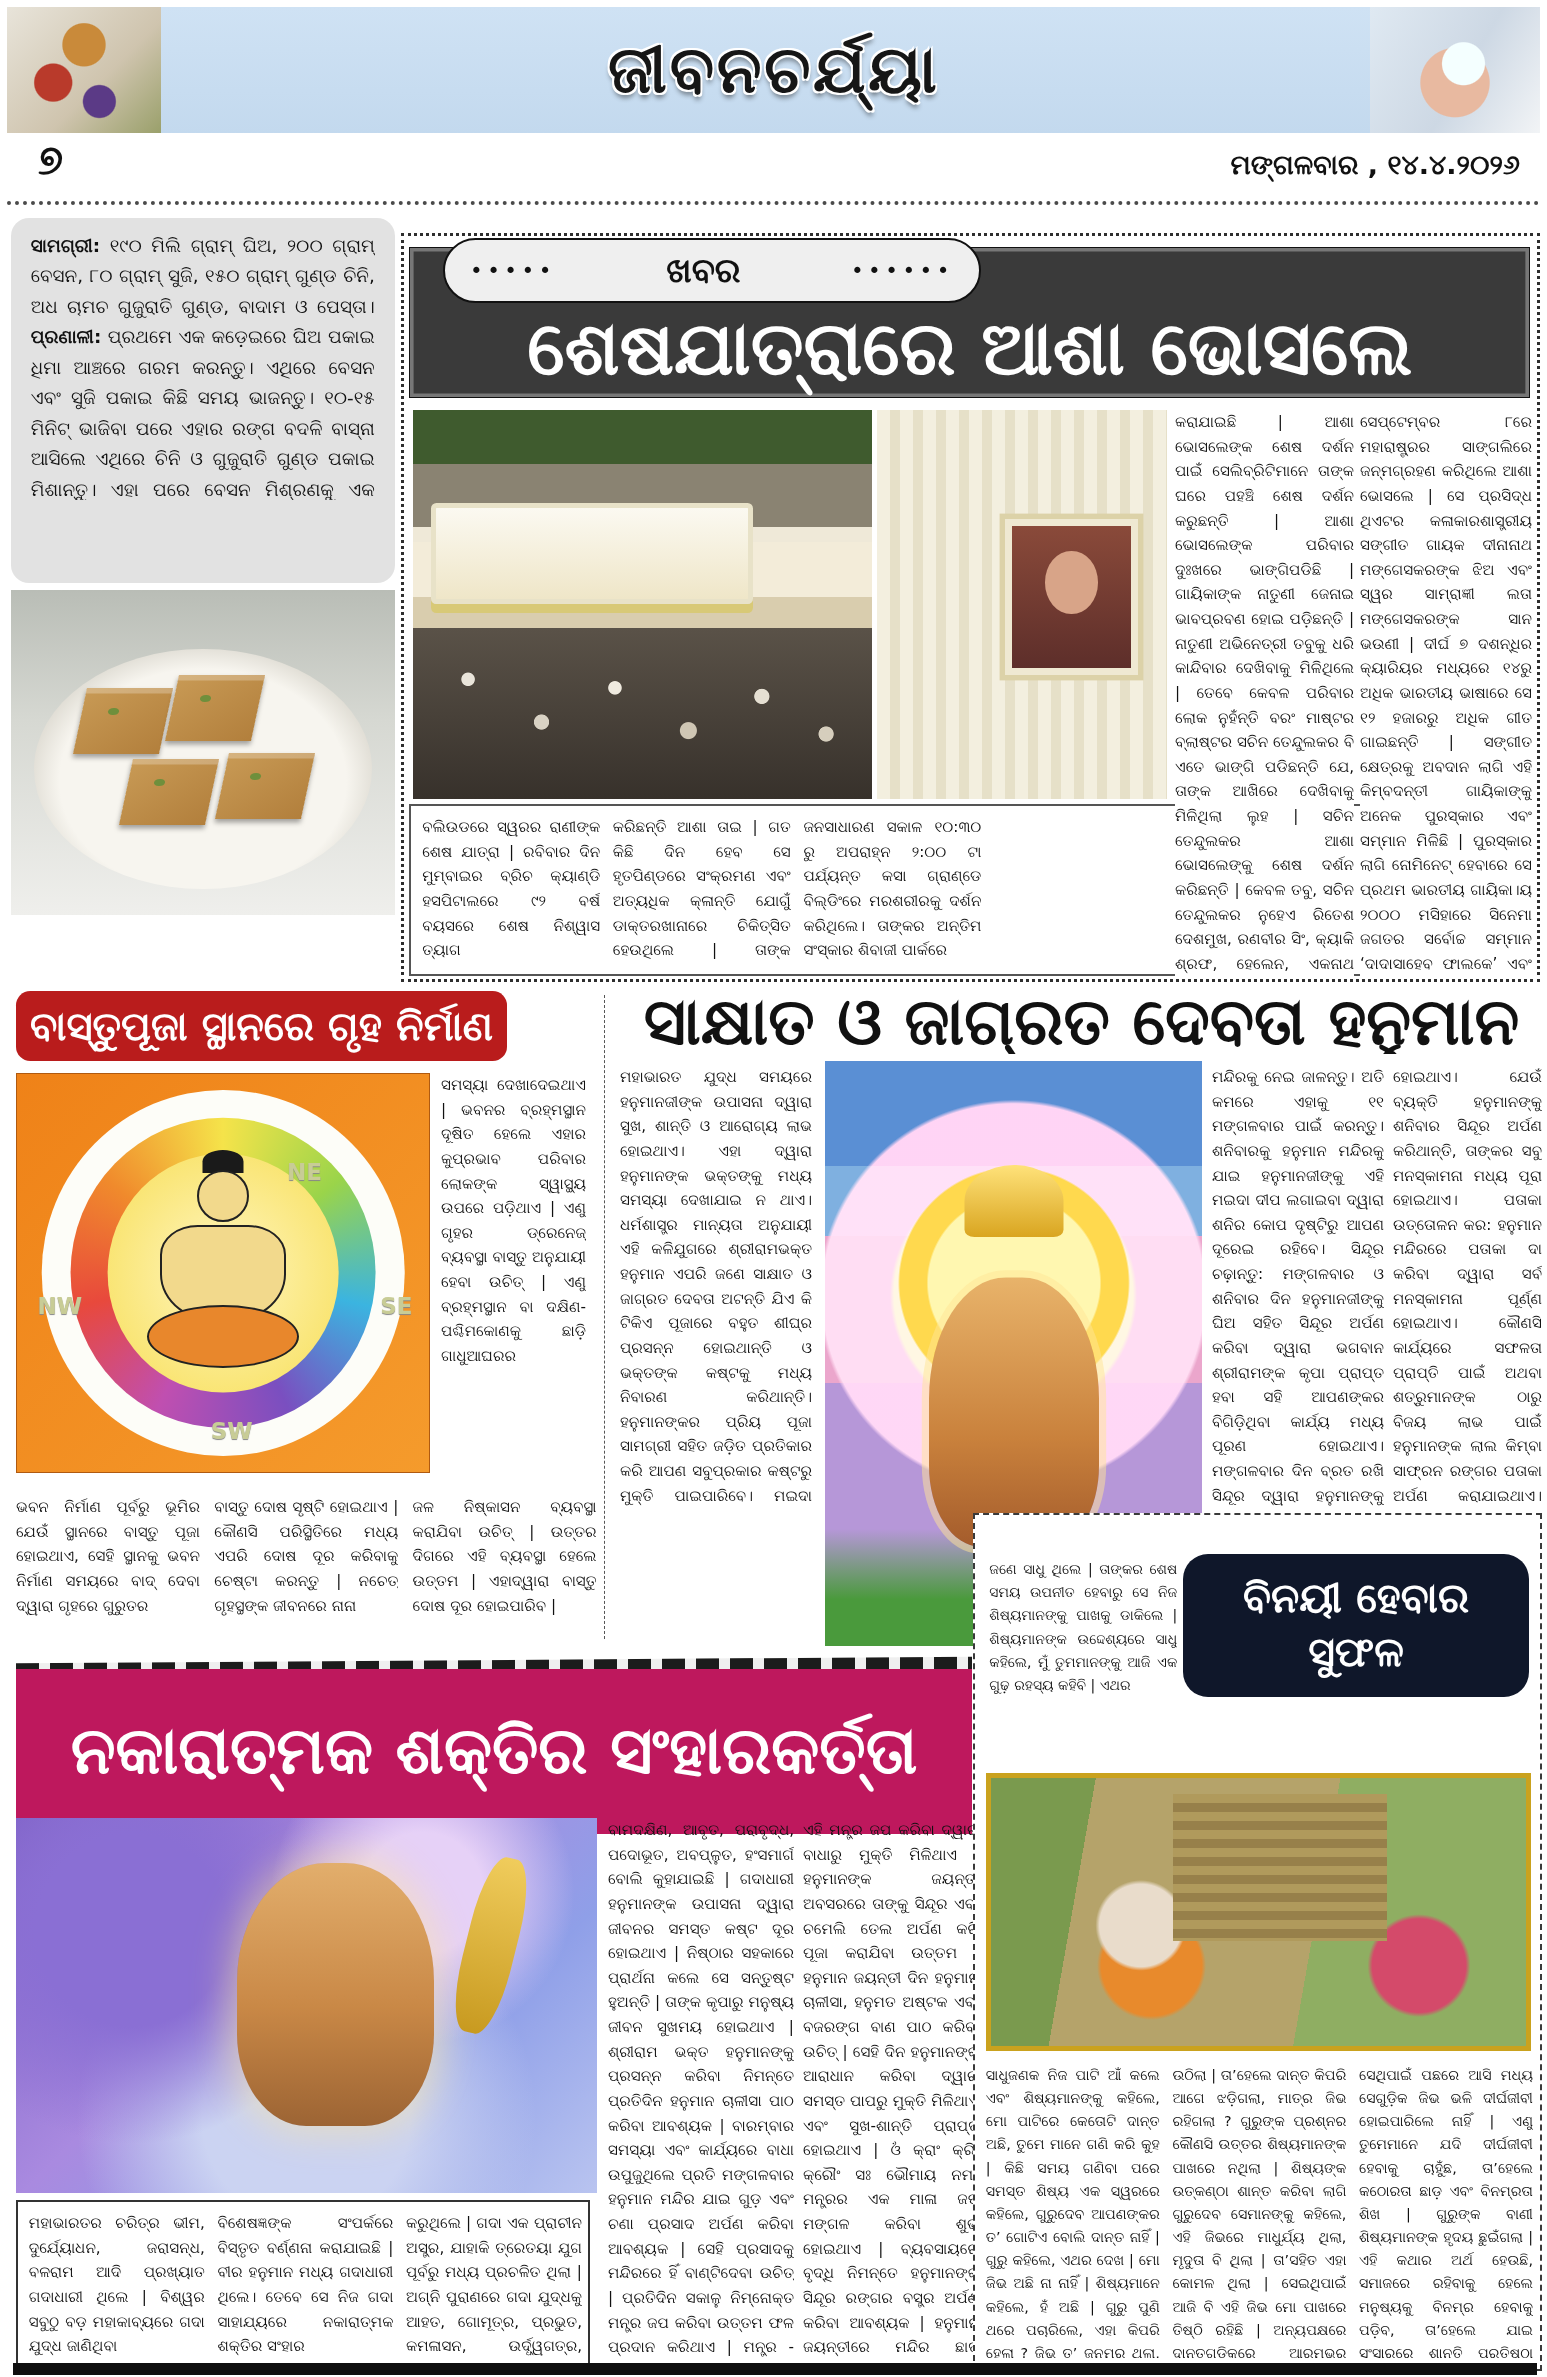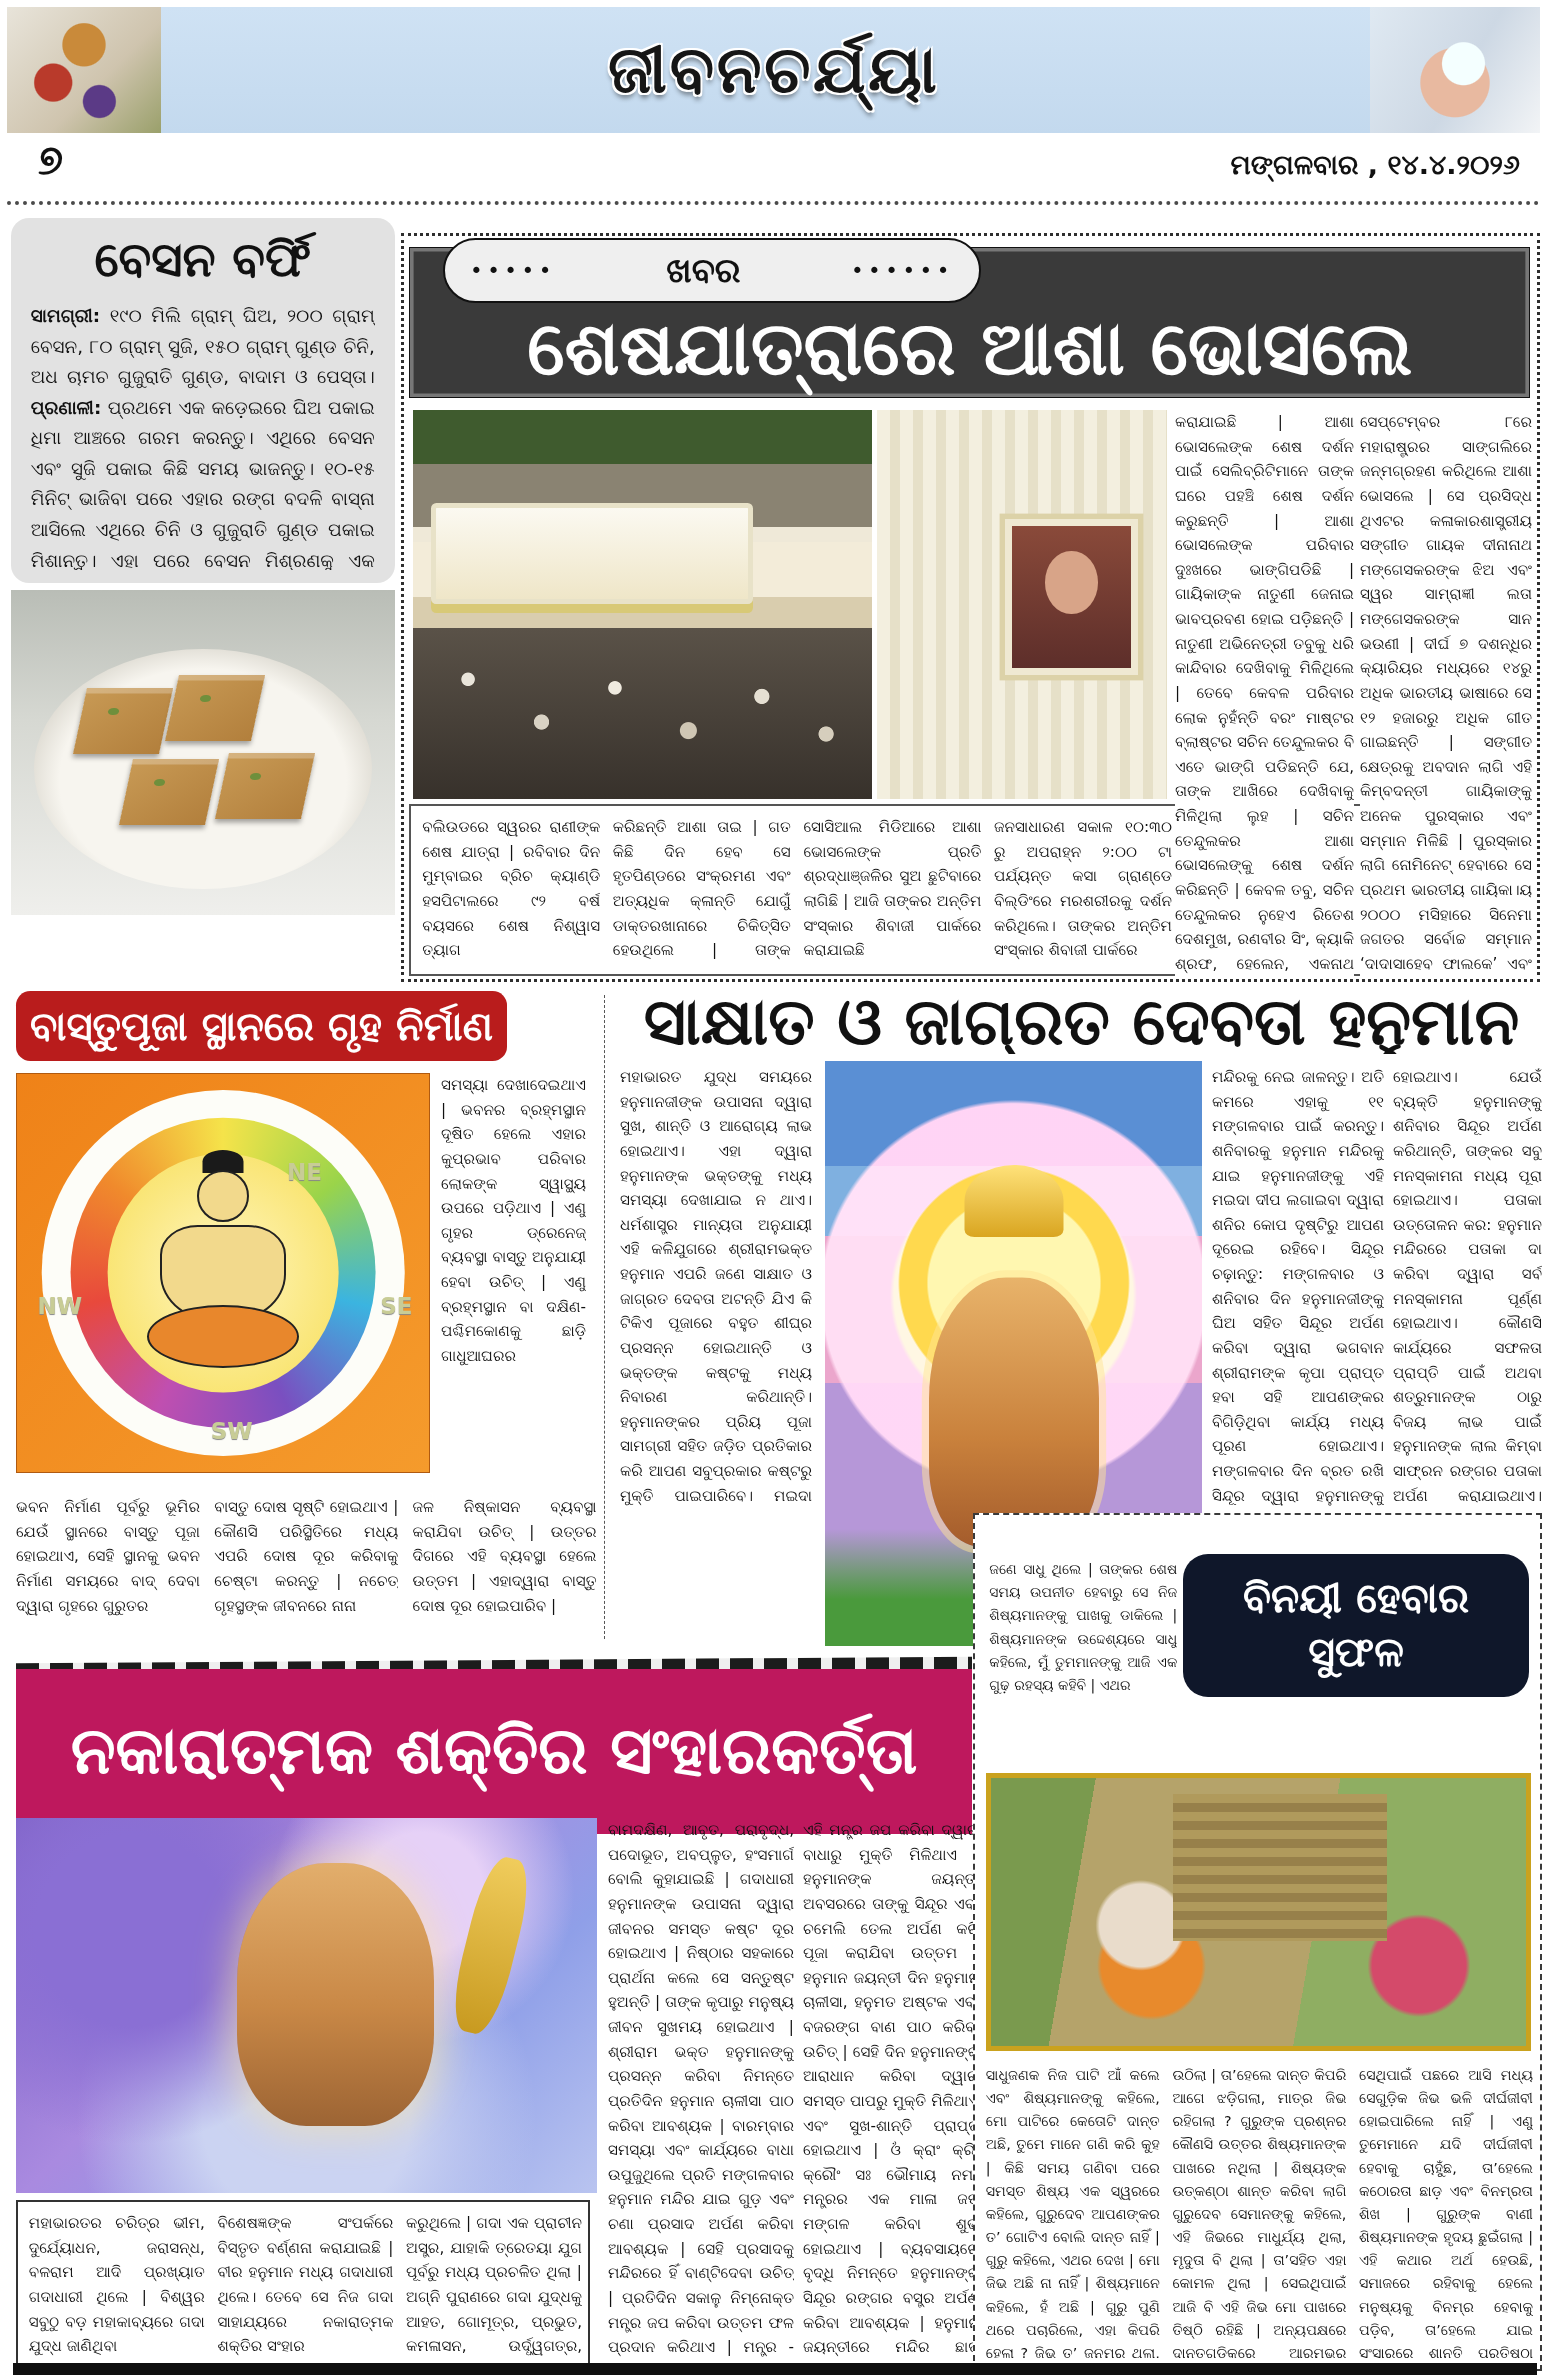--- a/index.html
+++ b/index.html
@@ -137,21 +137,20 @@
 <div class="abs masthead">
   <div class="abs mast-food"></div>
   <div class="abs mast-face"></div>
   <div class="abs mast-title">ଜୀବନଚର୍ଯ୍ୟା</div>
 </div>
 <div class="abs page-num">୭</div>
 <div class="abs page-date">ମଙ୍ଗଳବାର , ୧୪.୪.୨୦୨୬</div>
 <div class="abs dotted-rule"></div>
 
 <div class="abs recipe-card">
-  <div class="recipe-title">ବେସନ ବର୍ଫି</div>
   <div class="recipe-body"><b>ସାମଗ୍ରୀ:</b><span> ୧୯୦ ମିଲି ଗ୍ରାମ୍ ଘିଅ, ୨୦୦ ଗ୍ରାମ୍ ବେସନ, ୮୦ ଗ୍ରାମ୍ ସୁଜି, ୧୫୦ ଗ୍ରାମ୍ ଗୁଣ୍ଡ ଚିନି, ଅଧ ଚାମଚ ଗୁଜୁରାତି ଗୁଣ୍ଡ, ବାଦାମ ଓ ପେସ୍ତା।</span> <b>ପ୍ରଣାଳୀ:</b><span> ପ୍ରଥମେ ଏକ କଡ଼େଇରେ ଘିଅ ପକାଇ ଧିମା ଆଞ୍ଚରେ ଗରମ କରନ୍ତୁ। ଏଥିରେ ବେସନ ଏବଂ ସୁଜି ପକାଇ କିଛି ସମୟ ଭାଜନ୍ତୁ। ୧୦-୧୫ ମିନିଟ୍ ଭାଜିବା ପରେ ଏହାର ରଙ୍ଗ ବଦଳି ବାସ୍ନା ଆସିଲେ ଏଥିରେ ଚିନି ଓ ଗୁଜୁରାତି ଗୁଣ୍ଡ ପକାଇ ମିଶାନ୍ତୁ। ଏହା ପରେ ବେସନ ମିଶ୍ରଣକୁ ଏକ ପ୍ଲେଟକୁ ବାହାର କରି ସମତଳ ଭାବେ ରଖନ୍ତୁ। ଏହା ଉପରେ ପେସ୍ତା ଓ ବାଦାମ ଦେଇ ସଜାନ୍ତୁ। ଏବେ ଏହାକୁ ଦୁଇ ଘଣ୍ଟା ପର୍ଯ୍ୟନ୍ତ ଫ୍ରିଜ୍‌ରେ ରଖନ୍ତୁ। ଥଣ୍ଡା ହୋଇଗଲା ପରେ ଖଣ୍ଡ ଖଣ୍ଡ କରି କାଟି ଖାଆନ୍ତୁ ଓ</span></div>
 </div>
 <div class="abs barfi">
   <div class="plate"></div>
   <div class="piece" style="left:18%;top:30%;">
       <i></i>
     </div>
   <div class="piece" style="left:42%;top:26%;">
       <i></i>
     </div>
@@ -179,21 +178,20 @@
   <div class="abs photo2">
     <div class="portrait">
         <i></i>
       </div>
   </div>
   <div class="abs news-colB jtext white-bg">କରାଯାଇଛି | ଆଶା ଭୋସଲେଙ୍କ ଶେଷ ଦର୍ଶନ ପାଇଁ ସେଲିବ୍ରିଟିମାନେ ତାଙ୍କ ଘରେ ପହଞ୍ଚି ଶେଷ ଦର୍ଶନ କରୁଛନ୍ତି | ଆଶା ଭୋସଲେଙ୍କ ପରିବାର ଦୁଃଖରେ ଭାଙ୍ଗିପଡିଛି | ଗାୟିକାଙ୍କ ନାତୁଣୀ ଜେନାଇ ଭାବପ୍ରବଣ ହୋଇ ପଡ଼ିଛନ୍ତି | ନାତୁଣୀ ଅଭିନେତ୍ରୀ ତବୁକୁ ଧରି କାନ୍ଦିବାର ଦେଖିବାକୁ ମିଳିଥିଲେ | ତେବେ କେବଳ ପରିବାର ଲୋକ ନୁହଁନ୍ତି ବରଂ ମାଷ୍ଟର ବ୍ଲାଷ୍ଟର ସଚିନ ତେନ୍ଦୁଲକର ବି ଏତେ ଭାଙ୍ଗି ପଡିଛନ୍ତି ଯେ, ତାଙ୍କ ଆଖିରେ ଦେଖିବାକୁ ମିଳିଥିଲା ଲୁହ | ସଚିନ ତେନ୍ଦୁଲକର ଆଶା ଭୋସଲେଙ୍କୁ ଶେଷ ଦର୍ଶନ କରିଛନ୍ତି | କେବଳ ତବୁ, ସଚିନ ତେନ୍ଦୁଲକର ନୁହେଏ ରିତେଶ ଦେଶମୁଖ, ରଣବୀର ସିଂ, କ୍ୟାକି ଶ୍ରଫ, ହେଲେନ, ଏକନାଥ ସିନ୍ଦେ ତଥା ଅନେକ ବ୍ୟକ୍ତି ବିଶିଷ୍ଟ ପ୍ରମୁଖ ବ୍ୟକ୍ତି ଯୋଗ ଦେଇଛନ୍ତି |୧୯୩୩</div>
   <div class="abs news-colC jtext white-bg">ସେପ୍ଟେମ୍ବର ୮ରେ ମହାରାଷ୍ଟ୍ରର ସାଙ୍ଗଲିରେ ଜନ୍ମଗ୍ରହଣ କରିଥିଲେ ଆଶା ଭୋସଲେ | ସେ ପ୍ରସିଦ୍ଧ ଥିଏଟର କଳାକାରଶାସ୍ତ୍ରୀୟ ସଙ୍ଗୀତ ଗାୟକ ଦୀନାନାଥ ମଙ୍ଗେସକରଙ୍କ ଝିଅ ଏବଂ ସ୍ୱର ସାମ୍ରାଜ୍ଞୀ ଲତା ମଙ୍ଗେସକରଙ୍କ ସାନ ଭଉଣୀ | ଦୀର୍ଘ ୭ ଦଶନ୍ଧିର କ୍ୟାରିୟର ମଧ୍ୟରେ ୧୪ରୁ ଅଧିକ ଭାରତୀୟ ଭାଷାରେ ସେ ୧୨ ହଜାରରୁ ଅଧିକ ଗୀତ ଗାଇଛନ୍ତି | ସଙ୍ଗୀତ କ୍ଷେତ୍ରକୁ ଅବଦାନ ଲାଗି ଏହି କିମ୍ବଦନ୍ତୀ ଗାୟିକାଙ୍କୁ ଅନେକ ପୁରସ୍କାର ଏବଂ ସମ୍ମାନ ମିଳିଛି | ପୁରସ୍କାର ଲାଗି ନୋମିନେଟ୍ ହେବାରେ ସେ ପ୍ରଥମ ଭାରତୀୟ ଗାୟିକା।ୟ ୨୦୦୦ ମସିହାରେ ସିନେମା ଜଗତର ସର୍ବୋଚ୍ଚ ସମ୍ମାନ ‘ଦାଦାସାହେବ ଫାଲକେ’ ଏବଂ ୨୦୦୮ ରେ ପ୍ରତିଷ୍ଠିତ ‘ପଦ୍ମ ବିଭୂଷଣ’ରେ ତାଙ୍କୁ ସମ୍ମାନିତ କରାଯାଇଥିଲା |</div>
   <div class="abs news-bottom-box">
     <div class="nb-col jtext">ବଲିଉଡରେ ସ୍ୱରର ରାଣୀଙ୍କ ଶେଷ ଯାତ୍ରା | ରବିବାର ଦିନ ମୁମ୍ବାଇର ବ୍ରିଚ କ୍ୟାଣ୍ଡି ହସପିଟାଲରେ ୯୨ ବର୍ଷ ବୟସରେ ଶେଷ ନିଶ୍ୱାସ ତ୍ୟାଗ</div>
     <div class="nb-col jtext">କରିଛନ୍ତି ଆଶା ତାଇ | ଗତ କିଛି ଦିନ ହେବ ସେ ହୃତପିଣ୍ଡରେ ସଂକ୍ରମଣ ଏବଂ ଅତ୍ୟଧିକ କ୍ଳାନ୍ତି ଯୋଗୁଁ ଡାକ୍ତରଖାନାରେ ଚିକିତ୍ସିତ ହେଉଥିଲେ | ତାଙ୍କ ପରଲୋକରେ</div>
-    <div class="nb-col jtext">ସୋସିଆଲ ମିଡିଆରେ ଆଶା ଭୋସଲେଙ୍କ ପ୍ରତି ଶ୍ରଦ୍ଧାଞ୍ଜଳିର ସୁଅ ଛୁଟିବାରେ ଲାଗିଛି | ଆଜି ତାଙ୍କର ଅନ୍ତିମ ସଂସ୍କାର ଶିବାଜୀ ପାର୍କରେ କରାଯାଇଛି</div>
     <div class="nb-col jtext">ଜନସାଧାରଣ ସକାଳ ୧୦:୩୦ ରୁ ଅପରାହ୍ନ ୨:୦୦ ଟା ପର୍ଯ୍ୟନ୍ତ କସା ଗ୍ରାଣ୍ଡେ ବିଲ୍ଡିଂରେ ମରଶରୀରକୁ ଦର୍ଶନ କରିଥିଲେ। ତାଙ୍କର ଅନ୍ତିମ ସଂସ୍କାର ଶିବାଜୀ ପାର୍କରେ</div>
   </div>
 </div>
 
 <div class="abs vastu-head">ବାସ୍ତୁପୂଜା ସ୍ଥାନରେ ଗୃହ ନିର୍ମାଣ</div>
 <div class="abs vastu-img">
   <div class="v-ringw"></div>
   <div class="v-rainbow"></div>
   <div class="v-inner"></div>
   <div class="v-man-hair"></div>

